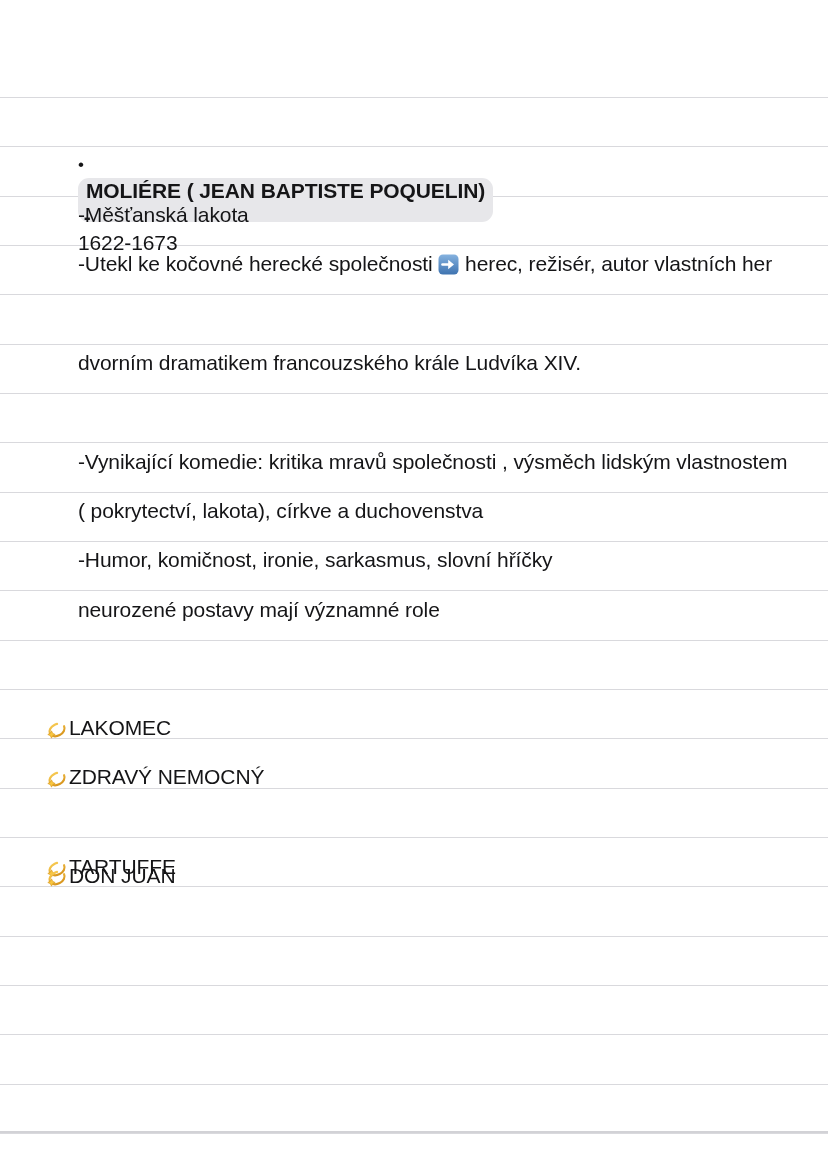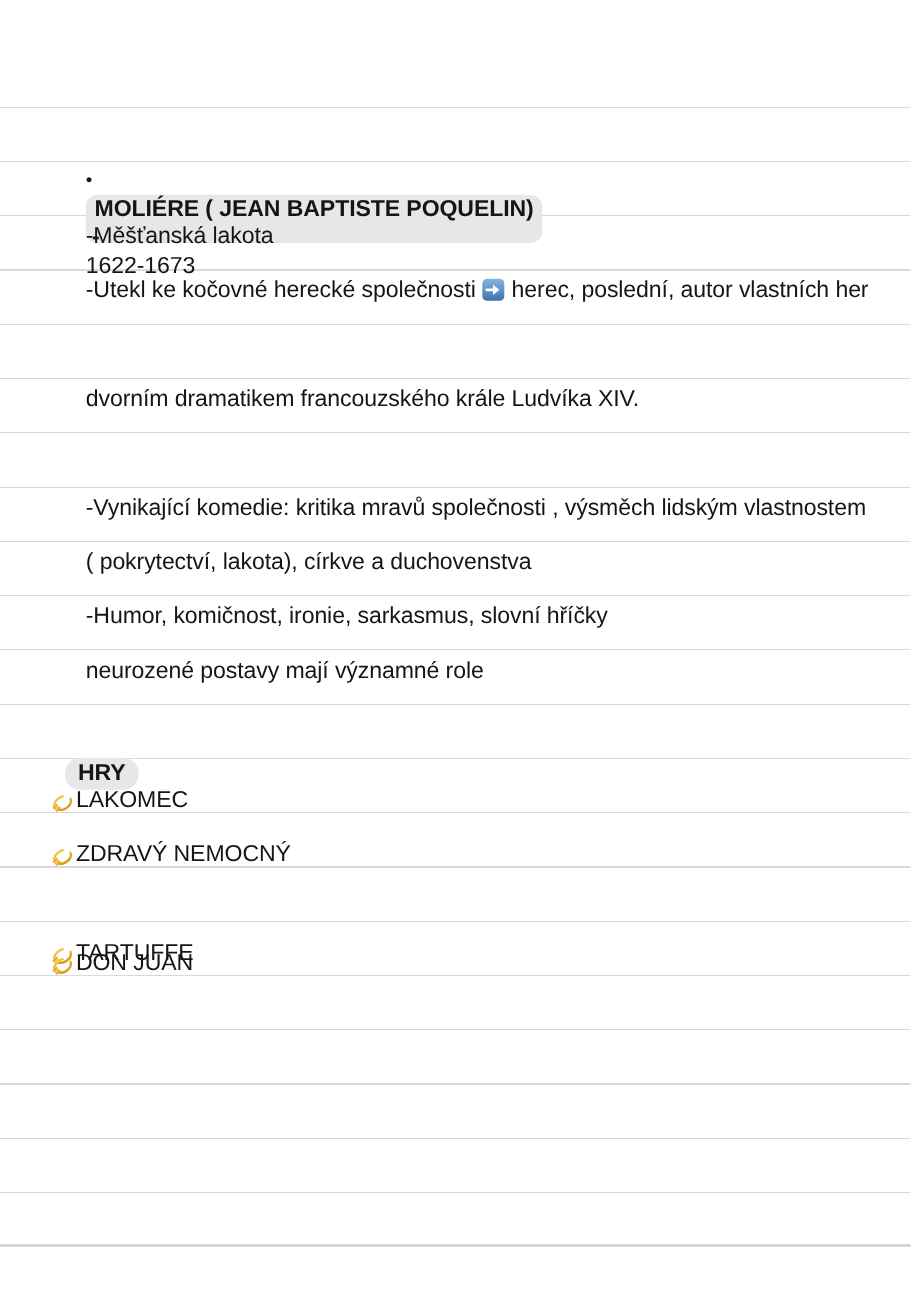--- a/index.html
+++ b/index.html
@@ -93,21 +93,21 @@
 
   <div class="row" style="top:176px">
     <span>-Měšťanská lakota</span>
   </div>
 
   <div class="row" style="top:225px">
     <span>-Utekl ke kočovné herecké společnosti </span><span class="emoji arrow-emoji"><svg width="21" height="21" viewBox="0 0 21 21">
           <rect x="0.5" y="0.5" width="20" height="20" rx="4.5" fill="url(#blueGrad)"></rect>
           <path d="M4.5 10.5 H12" stroke="#ffffff" stroke-width="2.6" stroke-linecap="round"></path>
           <path d="M10.2 5.8 L16 10.5 L10.2 15.2 Z" fill="#ffffff"></path>
-        </svg></span><span> herec, poslední, autor vlastních her</span>
+        </svg></span><span> herec, režisér, autor vlastních her</span>
   </div>
 
 
   <div class="row" style="top:324px">
     <span>dvorním dramatikem francouzského krále Ludvíka XIV.</span>
   </div>
 
 
   <div class="row" style="top:423px">
     <span>-Vynikající komedie: kritika mravů společnosti , výsměch lidským vlastnostem</span>
@@ -118,23 +118,20 @@
   </div>
 
   <div class="row" style="top:571px">
     <span>neurozené postavy mají významné role</span>
   </div>
 
   <div class="row" style="top:521px">
     <span>-Humor, komičnost, ironie, sarkasmus, slovní hříčky</span>
   </div>
 
-  <div class="row section-row" style="top:664px">
-    <span class="pill bold">HRY</span>
-  </div>
 
   <div class="row play-row" style="top:713px">
     <span class="emoji dizzy-emoji"><svg width="22" height="22" viewBox="0 0 22 22">
           <g transform="rotate(-28 11 11)">
             <ellipse cx="11" cy="11" rx="8" ry="5.7" fill="none" stroke="url(#goldGrad)" stroke-width="2.2" stroke-linecap="round" stroke-dasharray="35 9"></ellipse>
           </g>
           <path d="M5.5 11.8 L6.7 14.3 L9.2 15.5 L6.7 16.7 L5.5 19.2 L4.3 16.7 L1.8 15.5 L4.3 14.3 Z" fill="#f8c640" stroke="#d9971f" stroke-width="0.6"></path>
         </svg></span>
     <span>LAKOMEC</span>
   </div>

